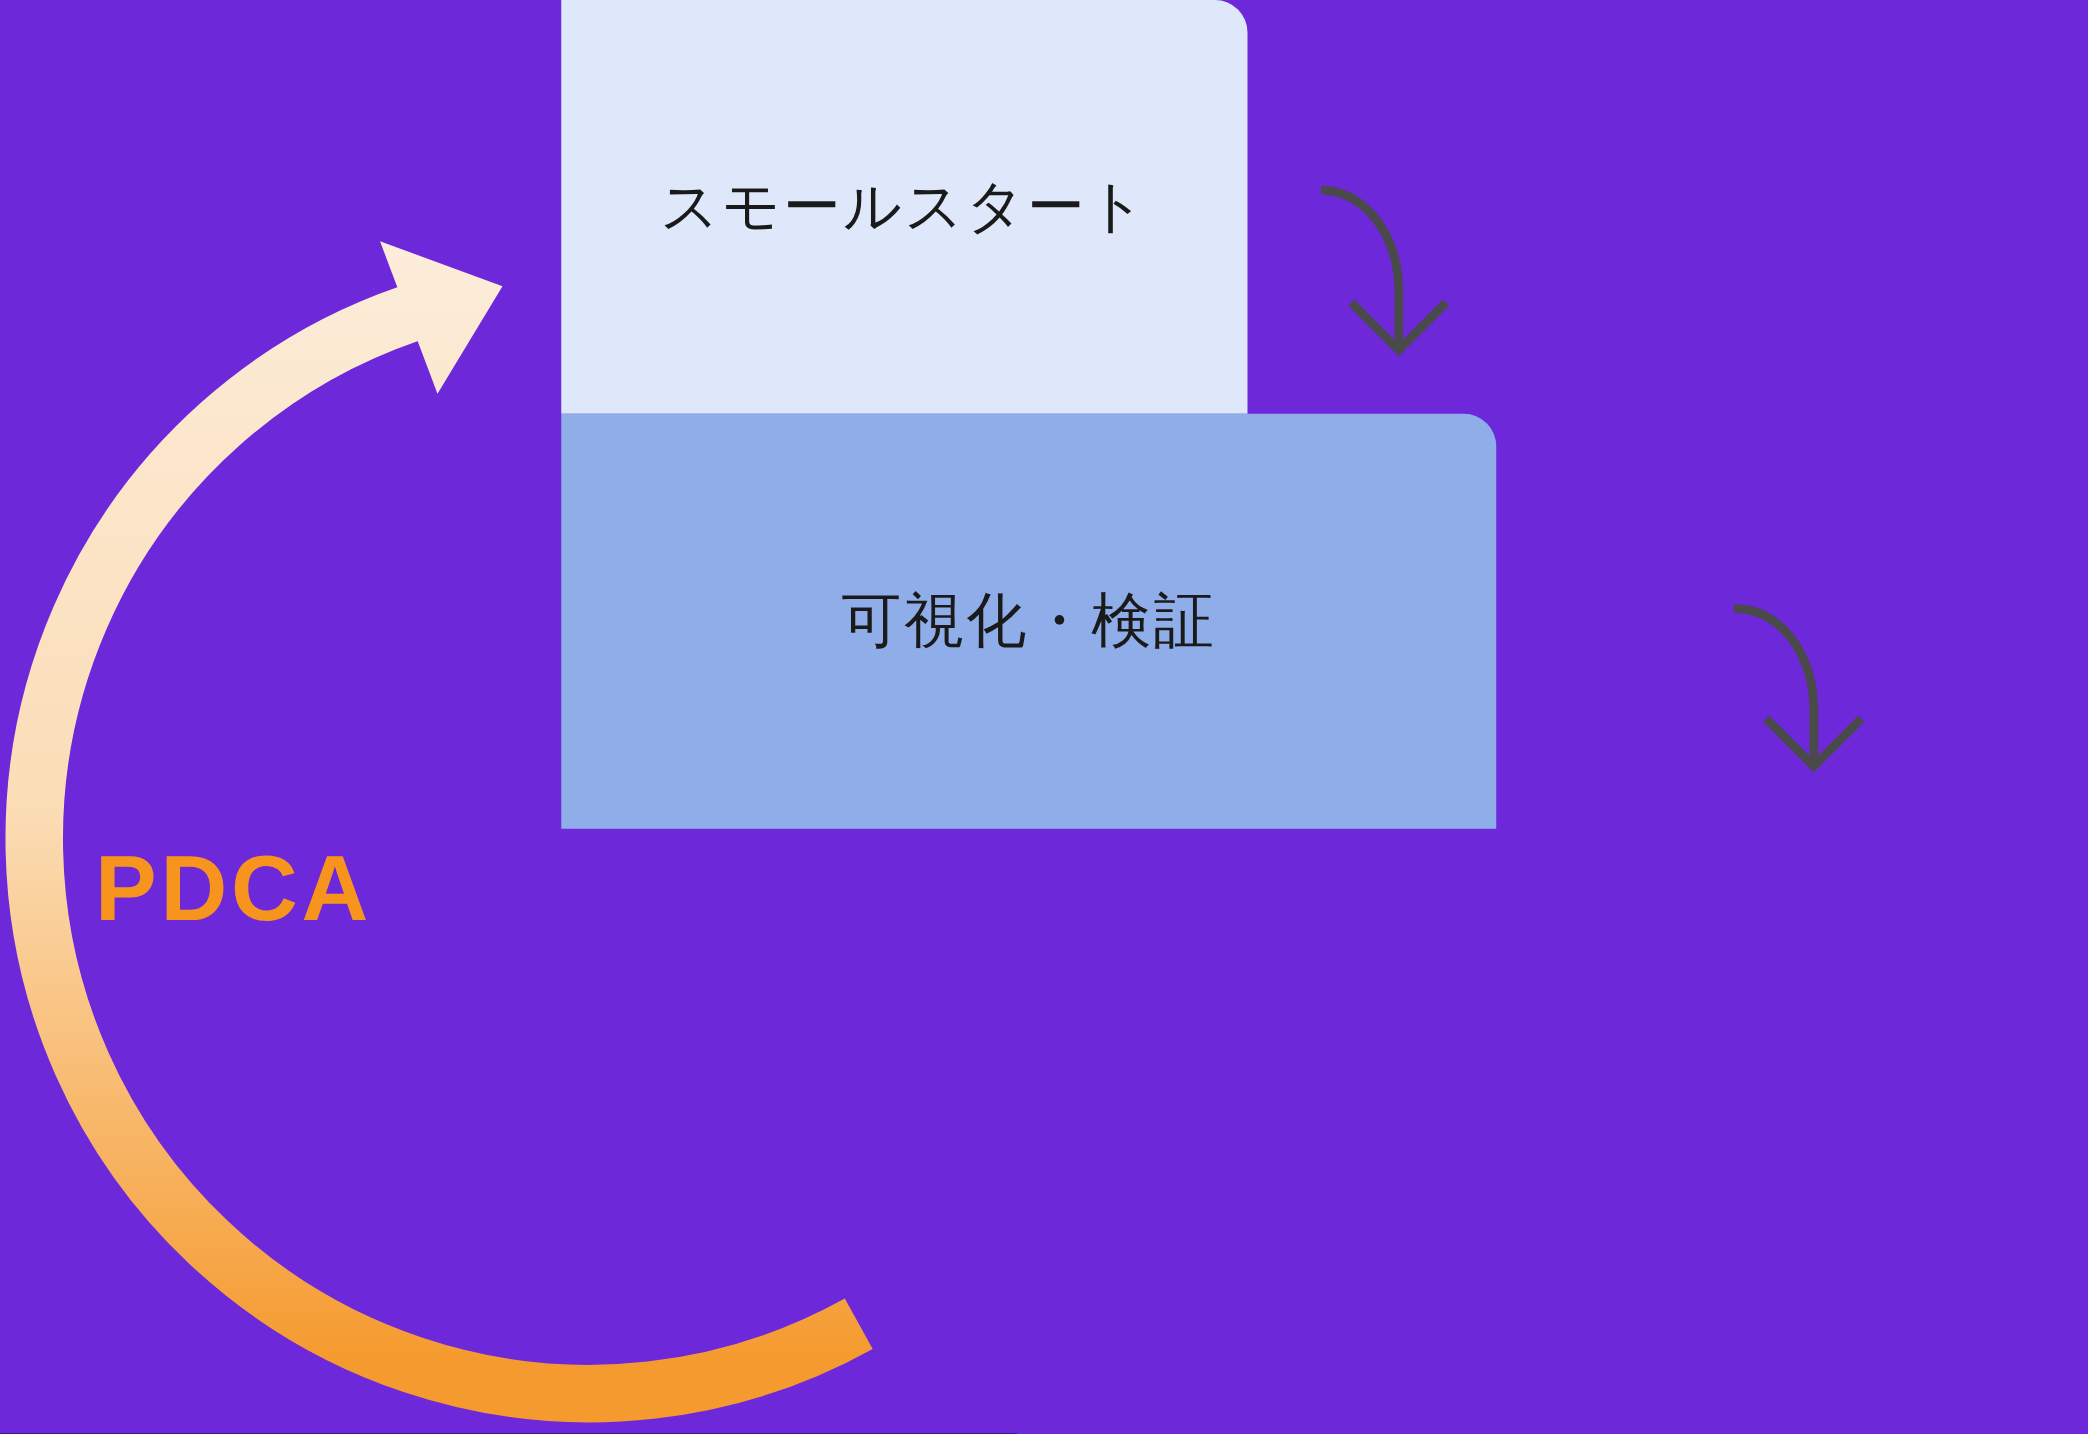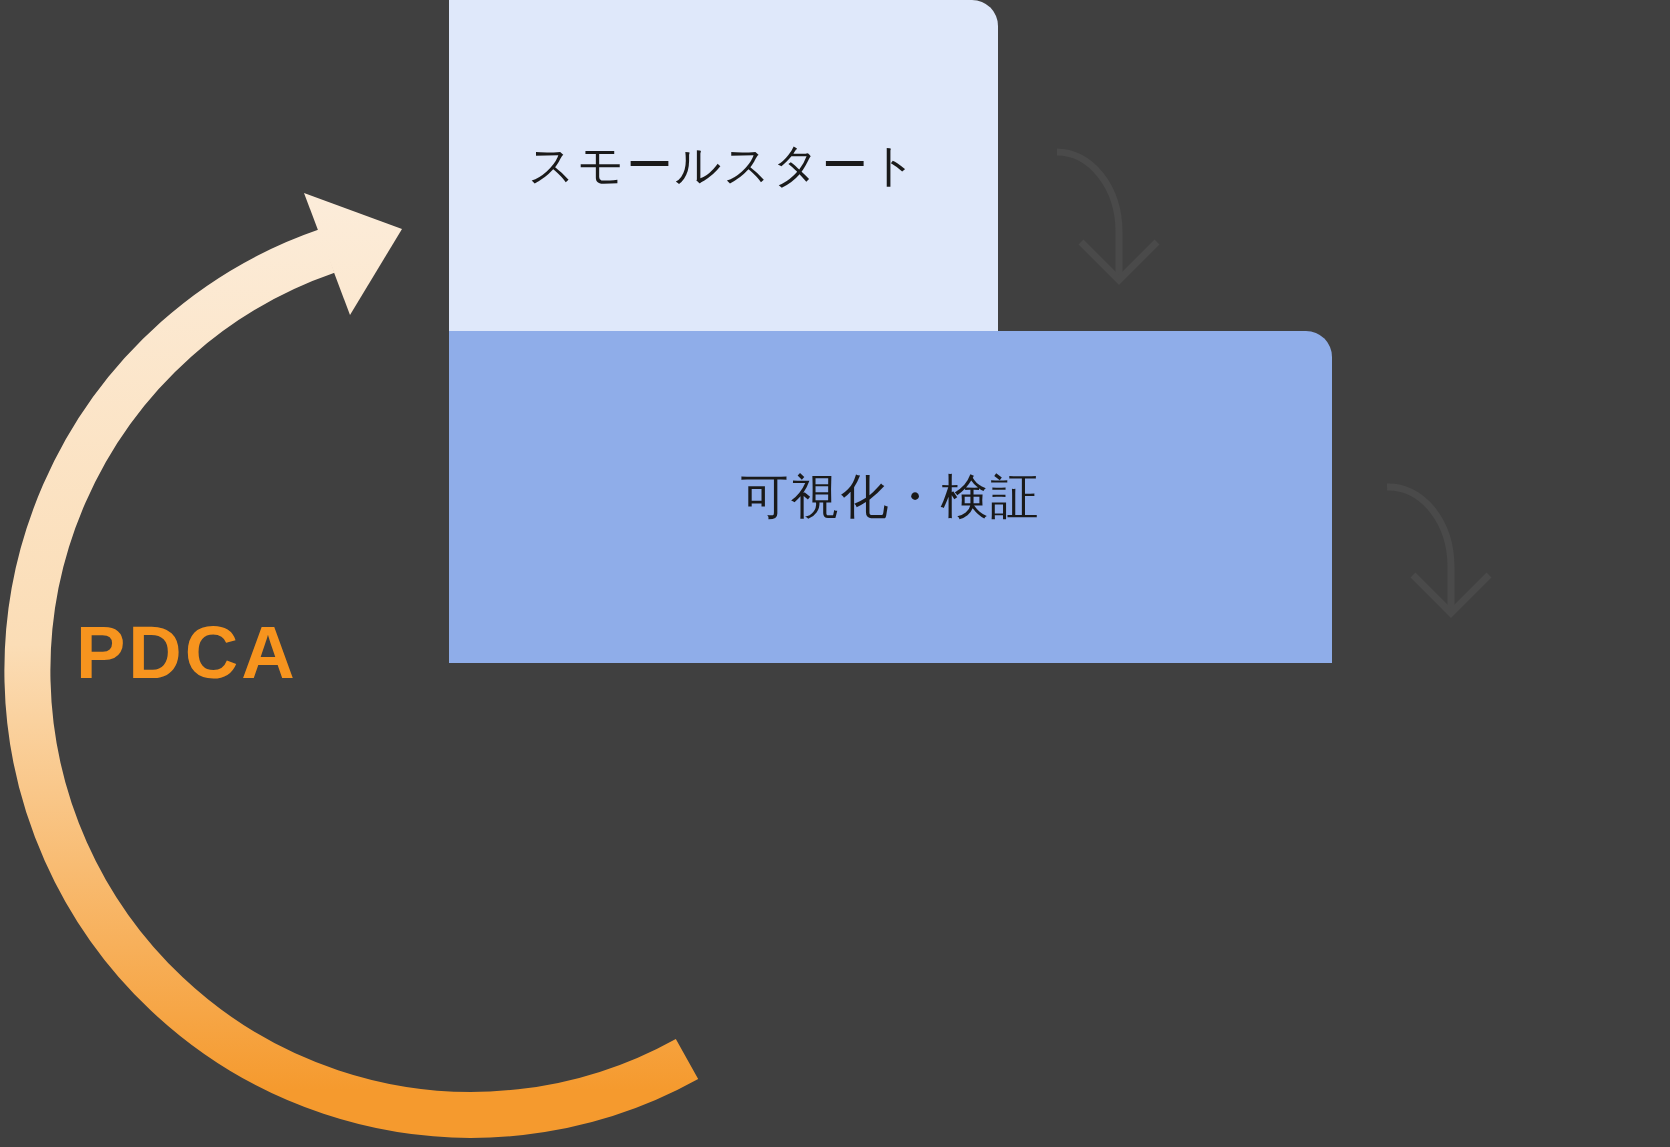--- a/index.html
+++ b/index.html
@@ -12,51 +12,51 @@
     font-family: "Liberation Sans", "DejaVu Sans", sans-serif;
   }
   .step {
     position: absolute;
     display: flex;
     align-items: center;
     justify-content: center;
     border-radius: 0 26px 0 0;
   }
   .step-1 { left: 449px; top: 0;     width: 549px;  height: 331px; }
-  .step-2 { left: 449px; top: 331px; width: 883px;  height: 332px; }
+  .step-2 { left: 449px; top: 331px; width: 748px;  height: 332px; }
   .step-3 { left: 449px; top: 663px; width: 1219px; height: 331px; }
   .step-label {
     font-weight: 500;
     letter-spacing: 2px;
     white-space: nowrap;
   }
   .step-1 .step-label { font-size: 46px; }
   .step-2 .step-label { font-size: 48px; }
   .step-3 .step-label { font-size: 56px; font-weight: 700; }
   .pdca-label {
     position: absolute;
     left: 76px;
-    top: 616px;
+    top: 674px;
     font-size: 74px;
     font-weight: 700;
     letter-spacing: 3px;
     line-height: 1;
   }
   .overlay {
     position: absolute;
     left: 0; top: 0;
     width: 1670px;
     height: 1147px;
     pointer-events: none;
   }
 </style>
 </head>
 <body>
 
-<div class="stage" style="background: #404040;">
+<div class="stage" style="background: #6d28d9;">
 
   <div class="step step-1" style="background: rgb(223, 232, 250);">
     <span class="step-label" style="color: rgb(26, 26, 26);">スモールスタート</span>
   </div>
 
   <div class="step step-2" style="background: rgb(143, 173, 233);">
     <span class="step-label" style="color: rgb(26, 26, 26);">可視化・検証</span>
   </div>
 
 

